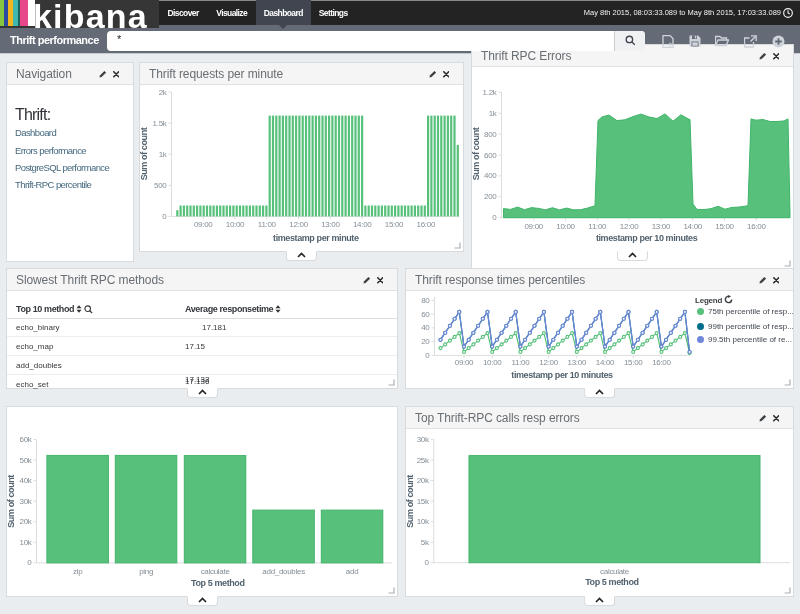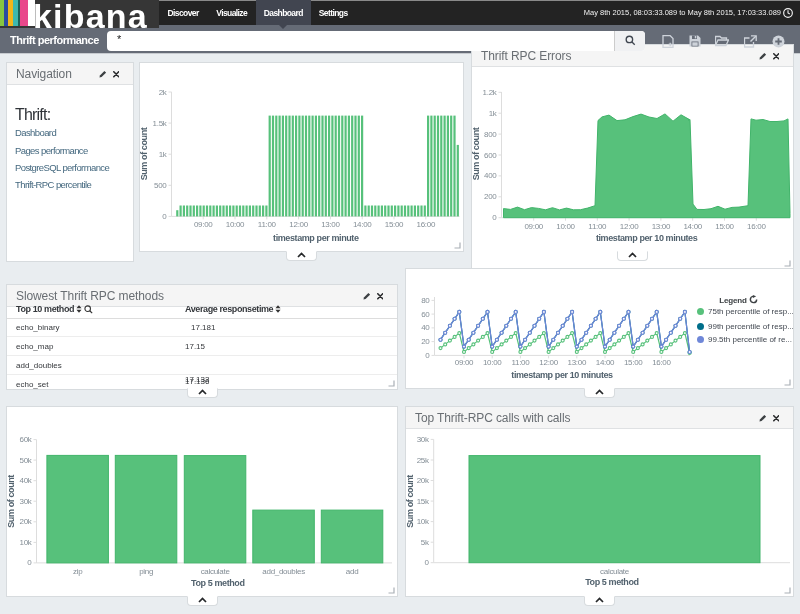--- a/index.html
+++ b/index.html
@@ -92,20 +92,28 @@
     <div class="phead">
       <span class="ptitle">Navigation</span>
       <span class="picons"><svg width="7.5" height="8.5" viewBox="0 0 10 10" style="margin-top:-1.5px">
           <path d="M7.2,0.6 L9.4,2.8 L3.4,8.8 L0.6,9.4 L1.2,6.6 Z" fill="#3c4043"></path>
         </svg><svg width="6.5" height="6.5" viewBox="0 0 10 10" style="margin-left:6.5px">
           <path d="M1.2,1.2 L8.8,8.8 M8.8,1.2 L1.2,8.8" stroke="#28292b" stroke-width="2.4" stroke-linecap="round"></path>
         </svg></span>
     </div>
   </div>
 <div class="panel" style="left:139px;top:62px;width:325px;height:190px">
+    <div class="phead">
+      <span class="ptitle">Thrift requests per minute</span>
+      <span class="picons"><svg width="7.5" height="8.5" viewBox="0 0 10 10" style="margin-top:-1.5px">
+          <path d="M7.2,0.6 L9.4,2.8 L3.4,8.8 L0.6,9.4 L1.2,6.6 Z" fill="#3c4043"></path>
+        </svg><svg width="6.5" height="6.5" viewBox="0 0 10 10" style="margin-left:6.5px">
+          <path d="M1.2,1.2 L8.8,8.8 M8.8,1.2 L1.2,8.8" stroke="#28292b" stroke-width="2.4" stroke-linecap="round"></path>
+        </svg></span>
+    </div>
     <svg class="rsz" width="7" height="7" viewBox="0 0 7 7">
       <path d="M6,0.5 L6,6 L0.5,6" fill="none" stroke="#aab0b6" stroke-width="1.2"></path>
     </svg>
   </div>
 <div class="chev" style="left:286.0px;top:252px"><svg width="9" height="6" viewBox="0 0 9 6">
       <path d="M1,5 L4.5,1.4 L8,5" fill="none" stroke="#26282a" stroke-width="1.7"></path>
     </svg></div>
 <div class="panel" style="left:471px;top:44px;width:323px;height:226px">
     <div class="phead">
       <span class="ptitle">Thrift RPC Errors</span>
@@ -115,71 +123,79 @@
           <path d="M1.2,1.2 L8.8,8.8 M8.8,1.2 L1.2,8.8" stroke="#28292b" stroke-width="2.4" stroke-linecap="round"></path>
         </svg></span>
     </div>
     <svg class="rsz" width="7" height="7" viewBox="0 0 7 7">
       <path d="M6,0.5 L6,6 L0.5,6" fill="none" stroke="#aab0b6" stroke-width="1.2"></path>
     </svg>
   </div>
 <div class="chev" style="left:617.0px;top:252px"><svg width="9" height="6" viewBox="0 0 9 6">
       <path d="M1,5 L4.5,1.4 L8,5" fill="none" stroke="#26282a" stroke-width="1.7"></path>
     </svg></div>
-<div class="panel" style="left:6px;top:284px;width:392px;height:106px">
+<div class="panel" style="left:6px;top:268px;width:392px;height:121px">
     <div class="phead">
       <span class="ptitle">Slowest Thrift RPC methods</span>
       <span class="picons"><svg width="7.5" height="8.5" viewBox="0 0 10 10" style="margin-top:-1.5px">
           <path d="M7.2,0.6 L9.4,2.8 L3.4,8.8 L0.6,9.4 L1.2,6.6 Z" fill="#3c4043"></path>
         </svg><svg width="6.5" height="6.5" viewBox="0 0 10 10" style="margin-left:6.5px">
           <path d="M1.2,1.2 L8.8,8.8 M8.8,1.2 L1.2,8.8" stroke="#28292b" stroke-width="2.4" stroke-linecap="round"></path>
         </svg></span>
     </div>
     <svg class="rsz" width="7" height="7" viewBox="0 0 7 7">
       <path d="M6,0.5 L6,6 L0.5,6" fill="none" stroke="#aab0b6" stroke-width="1.2"></path>
     </svg>
   </div>
 <div class="chev" style="left:186.5px;top:389px"><svg width="9" height="6" viewBox="0 0 9 6">
       <path d="M1,5 L4.5,1.4 L8,5" fill="none" stroke="#26282a" stroke-width="1.7"></path>
     </svg></div>
 <div class="panel" style="left:405px;top:268px;width:389px;height:121px">
-    <svg class="rsz" width="7" height="7" viewBox="0 0 7 7">
-      <path d="M6,0.5 L6,6 L0.5,6" fill="none" stroke="#aab0b6" stroke-width="1.2"></path>
-    </svg>
-  </div>
-<div class="chev" style="left:584.0px;top:389px"><svg width="9" height="6" viewBox="0 0 9 6">
-      <path d="M1,5 L4.5,1.4 L8,5" fill="none" stroke="#26282a" stroke-width="1.7"></path>
-    </svg></div>
-<div class="panel" style="left:6px;top:406px;width:392px;height:191px">
-    <svg class="rsz" width="7" height="7" viewBox="0 0 7 7">
-      <path d="M6,0.5 L6,6 L0.5,6" fill="none" stroke="#aab0b6" stroke-width="1.2"></path>
-    </svg>
-  </div>
-<div class="chev" style="left:186.5px;top:597px"><svg width="9" height="6" viewBox="0 0 9 6">
-      <path d="M1,5 L4.5,1.4 L8,5" fill="none" stroke="#26282a" stroke-width="1.7"></path>
-    </svg></div>
-<div class="panel" style="left:405px;top:406px;width:389px;height:191px">
     <div class="phead">
-      <span class="ptitle">Top Thrift-RPC calls with calls</span>
+      <span class="ptitle">Thrift response times percentiles</span>
       <span class="picons"><svg width="7.5" height="8.5" viewBox="0 0 10 10" style="margin-top:-1.5px">
           <path d="M7.2,0.6 L9.4,2.8 L3.4,8.8 L0.6,9.4 L1.2,6.6 Z" fill="#3c4043"></path>
         </svg><svg width="6.5" height="6.5" viewBox="0 0 10 10" style="margin-left:6.5px">
           <path d="M1.2,1.2 L8.8,8.8 M8.8,1.2 L1.2,8.8" stroke="#28292b" stroke-width="2.4" stroke-linecap="round"></path>
         </svg></span>
     </div>
     <svg class="rsz" width="7" height="7" viewBox="0 0 7 7">
       <path d="M6,0.5 L6,6 L0.5,6" fill="none" stroke="#aab0b6" stroke-width="1.2"></path>
     </svg>
   </div>
+<div class="chev" style="left:584.0px;top:389px"><svg width="9" height="6" viewBox="0 0 9 6">
+      <path d="M1,5 L4.5,1.4 L8,5" fill="none" stroke="#26282a" stroke-width="1.7"></path>
+    </svg></div>
+<div class="panel" style="left:6px;top:406px;width:392px;height:191px">
+    <svg class="rsz" width="7" height="7" viewBox="0 0 7 7">
+      <path d="M6,0.5 L6,6 L0.5,6" fill="none" stroke="#aab0b6" stroke-width="1.2"></path>
+    </svg>
+  </div>
+<div class="chev" style="left:186.5px;top:597px"><svg width="9" height="6" viewBox="0 0 9 6">
+      <path d="M1,5 L4.5,1.4 L8,5" fill="none" stroke="#26282a" stroke-width="1.7"></path>
+    </svg></div>
+<div class="panel" style="left:405px;top:406px;width:389px;height:191px">
+    <div class="phead">
+      <span class="ptitle">Top Thrift-RPC calls resp errors</span>
+      <span class="picons"><svg width="7.5" height="8.5" viewBox="0 0 10 10" style="margin-top:-1.5px">
+          <path d="M7.2,0.6 L9.4,2.8 L3.4,8.8 L0.6,9.4 L1.2,6.6 Z" fill="#3c4043"></path>
+        </svg><svg width="6.5" height="6.5" viewBox="0 0 10 10" style="margin-left:6.5px">
+          <path d="M1.2,1.2 L8.8,8.8 M8.8,1.2 L1.2,8.8" stroke="#28292b" stroke-width="2.4" stroke-linecap="round"></path>
+        </svg></span>
+    </div>
+    <svg class="rsz" width="7" height="7" viewBox="0 0 7 7">
+      <path d="M6,0.5 L6,6 L0.5,6" fill="none" stroke="#aab0b6" stroke-width="1.2"></path>
+    </svg>
+  </div>
 <div class="chev" style="left:584.0px;top:597px"><svg width="9" height="6" viewBox="0 0 9 6">
       <path d="M1,5 L4.5,1.4 L8,5" fill="none" stroke="#26282a" stroke-width="1.7"></path>
     </svg></div>
 <div id="pages">Thrift:</div>
 <span class="navlink" style="top:127px">Dashboard</span>
-<span class="navlink" style="top:144.5px">Pages performance</span>
+<span class="navlink" style="top:144.5px">Errors performance</span>
 <span class="navlink" style="top:161.5px">PostgreSQL performance</span>
 <span class="navlink" style="top:178.5px">Thrift-RPC percentile</span>
 <svg style="position:absolute;left:140px;top:85px" width="323" height="166" viewBox="0 0 323 166">
     <line x1="31.5" y1="6.900000000000006" x2="31.5" y2="131.4" stroke="#ddd"></line>
     <line x1="31.5" y1="131.4" x2="319.5" y2="131.4" stroke="#ddd"></line>
     <line x1="28.5" y1="131.4" x2="31.5" y2="131.4" stroke="#ddd"></line>
     <text x="26.5" y="133.9" text-anchor="end" font-size="8" letter-spacing="-0.3" fill="#848e96">0</text>
     <line x1="28.5" y1="100.3" x2="31.5" y2="100.3" stroke="#ddd"></line>
     <text x="26.5" y="102.8" text-anchor="end" font-size="8" letter-spacing="-0.3" fill="#848e96">500</text>
     <line x1="28.5" y1="69.2" x2="31.5" y2="69.2" stroke="#ddd"></line>
@@ -582,28 +598,28 @@
       <path d="M3.5,0 L6.5,3.5 H0.5 Z M3.5,9 L0.5,5.5 H6.5 Z" fill="#333"></path>
     </svg> <svg width="9" height="9" viewBox="0 0 11 11" style="vertical-align:-1.5px">
       <circle cx="4.5" cy="4.5" r="3.4" fill="none" stroke="#333" stroke-width="1.3"></circle>
       <line x1="7" y1="7" x2="10" y2="10" stroke="#333" stroke-width="1.4"></line>
     </svg></div>
 <div class="trow" style="left:185px;top:304px;font-size:9px;font-weight:bold;letter-spacing:-0.4px">Average responsetime <svg width="6" height="8" viewBox="0 0 7 9" style="vertical-align:-1px">
       <path d="M3.5,0 L6.5,3.5 H0.5 Z M3.5,9 L0.5,5.5 H6.5 Z" fill="#333"></path>
     </svg></div>
 <div class="tsep" style="left:7px;top:318px;width:390px;background:#ddd"></div>
 <div class="trow" style="left:16px;top:323.4px">echo_binary</div>
-<div class="trow" style="left:191px;top:323.4px">17.181</div>
+<div class="trow" style="left:202px;top:323.4px">17.181</div>
 <div class="trow" style="left:16px;top:342.1px">echo_map</div>
 <div class="trow" style="left:185px;top:342.1px">17.15</div>
 <div class="trow" style="left:16px;top:360.8px">add_doubles</div>
 <div class="trow" style="left:185px;top:377px">17.136</div>
 <div class="trow" style="left:16px;top:379.5px">echo_set</div>
 <div class="trow" style="left:185px;top:375px">17.133</div>
 <div class="tsep" style="left:7px;top:336.3px;width:390px"></div>
 <div class="tsep" style="left:7px;top:355px;width:390px"></div>
 <div class="tsep" style="left:7px;top:373.7px;width:390px"></div>
-<div style="position:absolute;left:695px;top:295px;width:87px;text-align:center;font-size:8px;font-weight:bold;letter-spacing:-0.2px;color:#3c4043">Legend <svg width="9" height="9" viewBox="0 0 10 10" style="vertical-align:-1px">
+<div style="position:absolute;left:695px;top:295px;width:87px;text-align:left;font-size:8px;font-weight:bold;letter-spacing:-0.2px;color:#3c4043">Legend <svg width="9" height="9" viewBox="0 0 10 10" style="vertical-align:-1px">
       <path d="M8.5,5 A3.5,3.5 0 1 1 5,1.5" fill="none" stroke="#3c4043" stroke-width="1.6"></path>
       <path d="M4.2,0 L8,1.5 L4.6,3.4 Z" fill="#3c4043"></path>
     </svg></div>
 <div class="litem" style="left:697px;top:307px"><span class="ldot" style="background:#57c17b"></span>75th percentile of resp...</div>
 <div class="litem" style="left:697px;top:321.5px"><span class="ldot" style="background:#006e8a"></span>99th percentile of resp...</div>
 <div class="litem" style="left:697px;top:334.5px"><span class="ldot" style="background:#6f87d8"></span>99.5th percentile of re...</div>
 </body></html>

